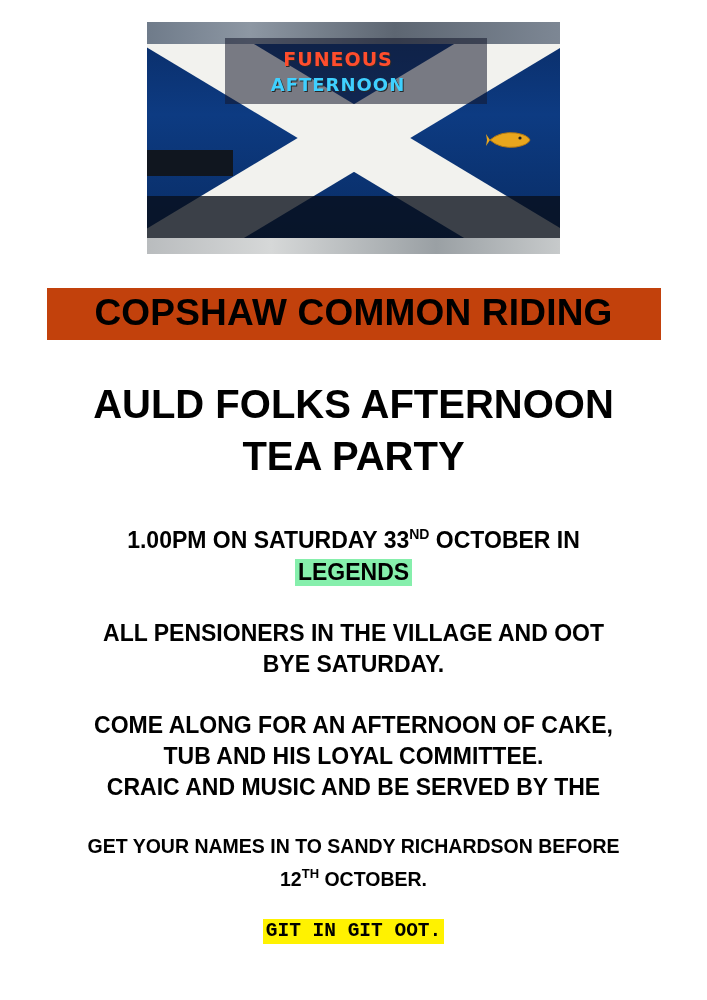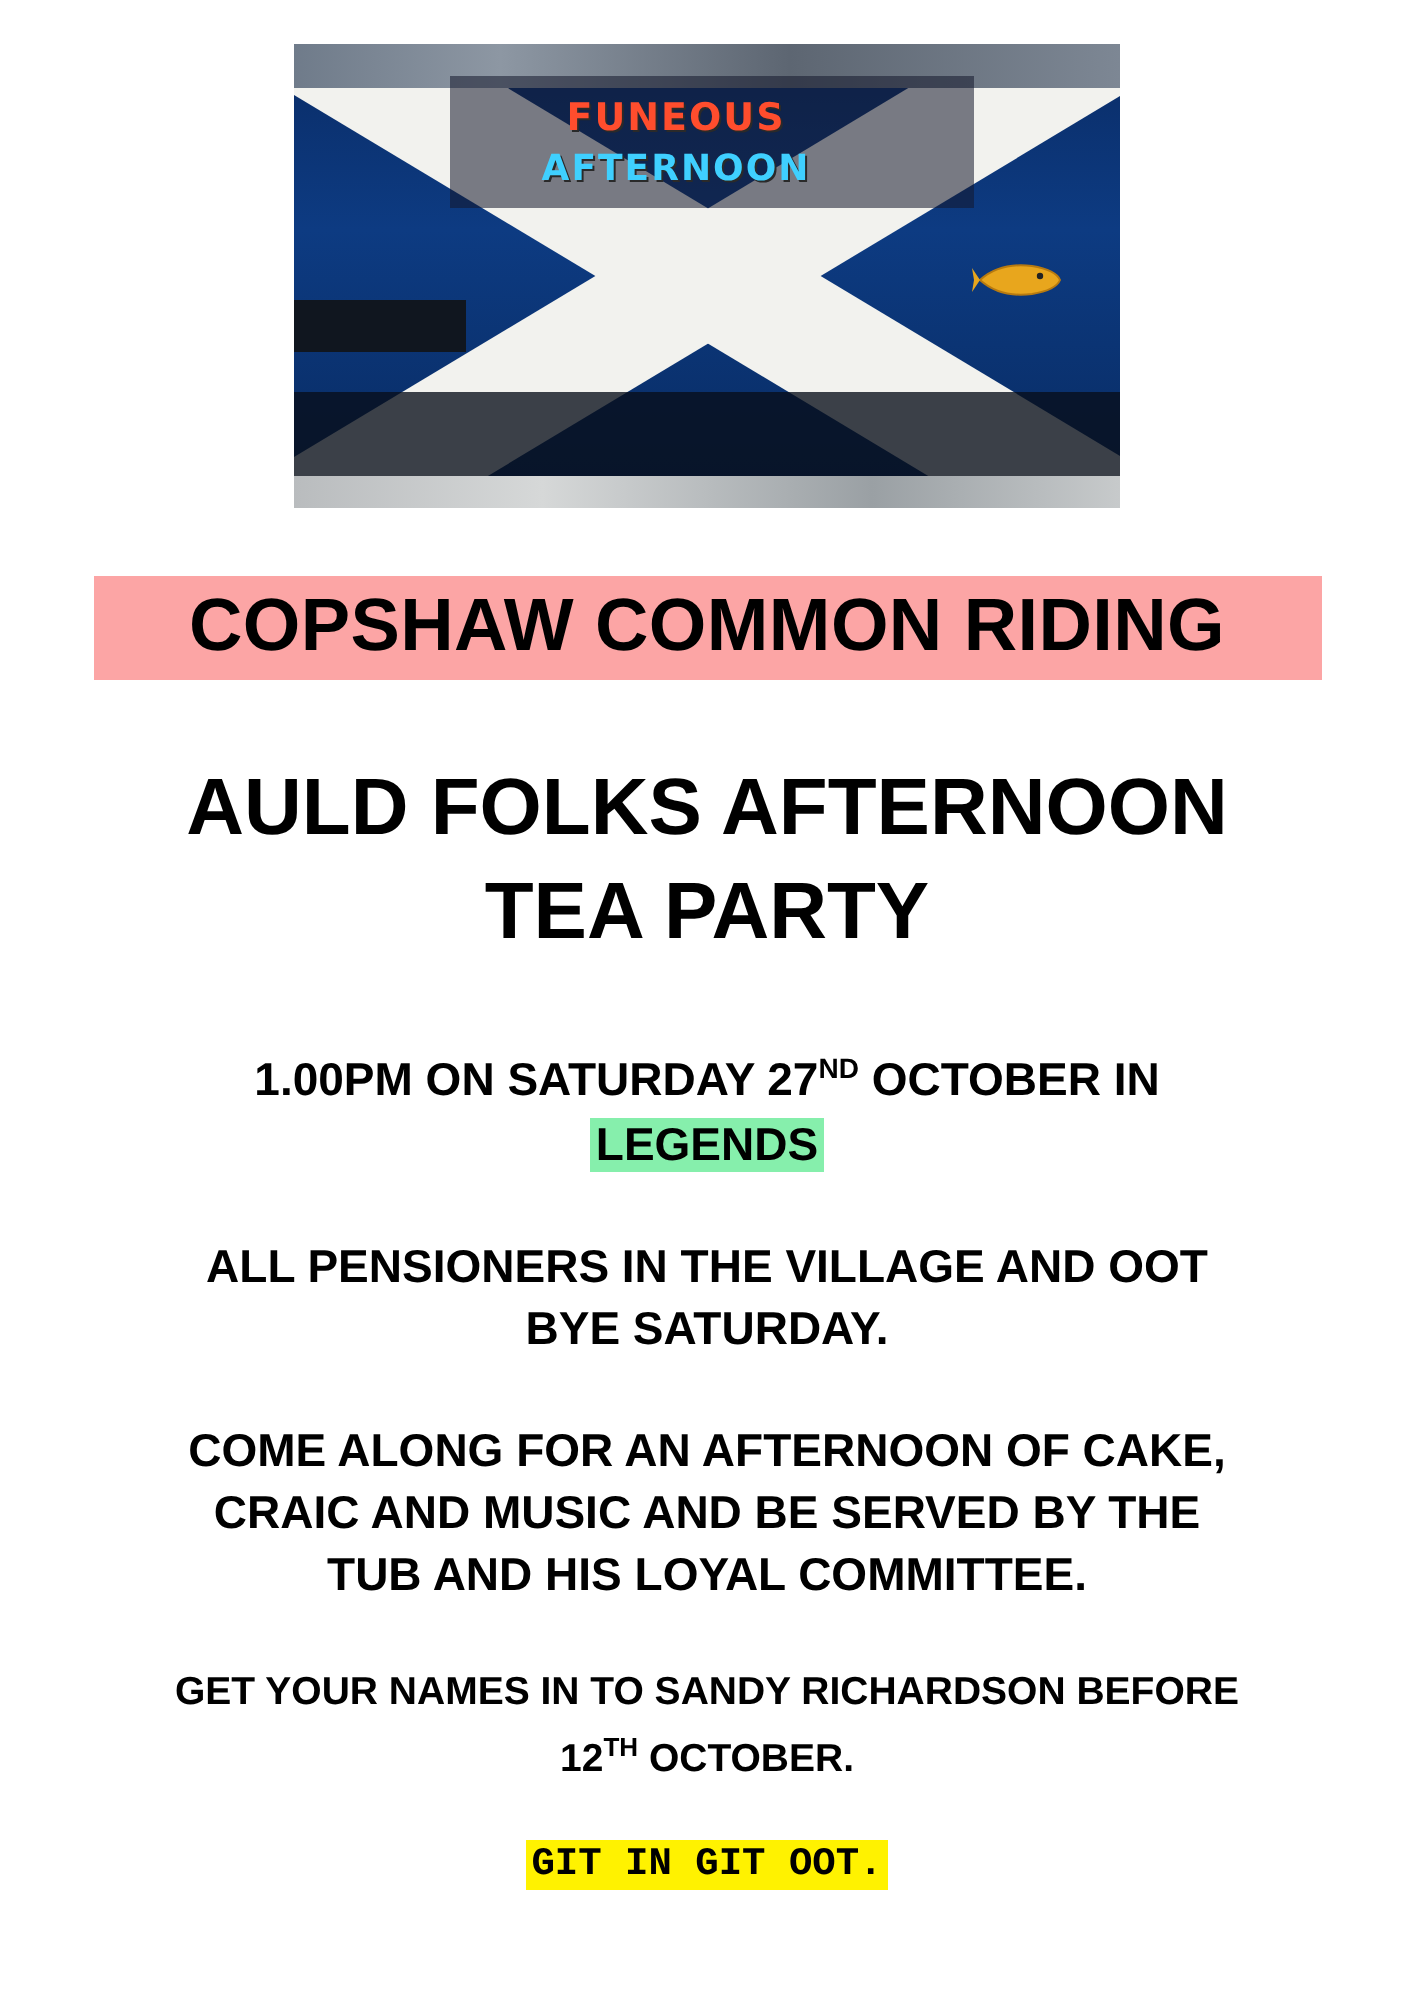--- a/index.html
+++ b/index.html
@@ -118,21 +118,21 @@
     z-index: 6;
   }
 
   
   .title-hl {
     margin: 34px auto 0 auto;
     width: 614px;
     text-align: center;
   }
   .title-hl .hl {
-    background: #fca5a5;
+    background: #c2410c;
     font-size: 37px;
     font-weight: bold;
     letter-spacing: 0.2px;
     padding: 3px 6px 5px 6px;
     display: block;
     line-height: 44px;
   }
 
   .subtitle {
     margin: 38px auto 0 auto;
@@ -213,33 +213,33 @@
   <div class="title-hl">
     <span class="hl">COPSHAW COMMON RIDING</span>
   </div>
 
   <div class="subtitle">
     <div>AULD FOLKS AFTERNOON</div>
     <div>TEA PARTY</div>
   </div>
 
   <div class="line-when">
-    <span>1.00PM ON SATURDAY 27</span><sup>ND</sup><span> OCTOBER IN</span>
+    <span>1.00PM ON SATURDAY 33</span><sup>ND</sup><span> OCTOBER IN</span>
     <div><span class="venue">LEGENDS</span></div>
   </div>
 
   <div class="para">
     <div>ALL PENSIONERS IN THE VILLAGE AND OOT</div>
     <div>BYE SATURDAY.</div>
   </div>
 
   <div class="para">
     <div>COME ALONG FOR AN AFTERNOON OF CAKE,</div>
+    <div>TUB AND HIS LOYAL COMMITTEE.</div>
     <div>CRAIC AND MUSIC AND BE SERVED BY THE</div>
-    <div>TUB AND HIS LOYAL COMMITTEE.</div>
   </div>
 
   <div class="para small">
     <div>GET YOUR NAMES IN TO SANDY RICHARDSON BEFORE</div>
     <div><span>12</span><sup>TH</sup><span> OCTOBER.</span></div>
   </div>
 
   <div class="closing">
     <span class="hl">GIT IN GIT OOT.</span>
   </div>

